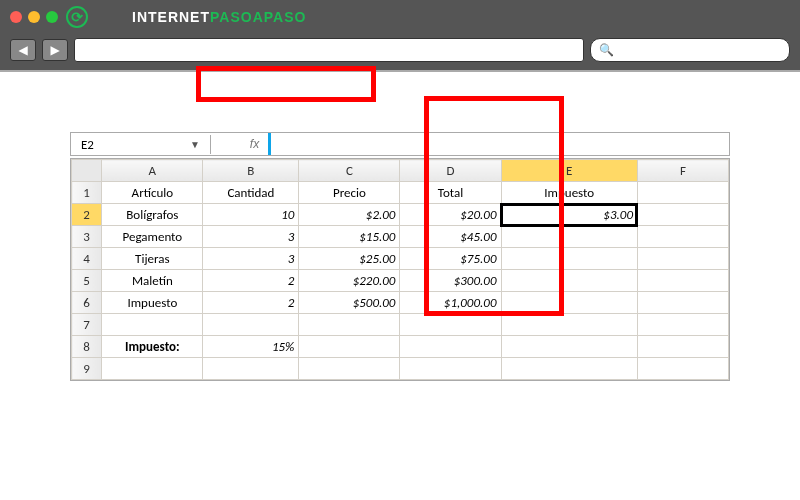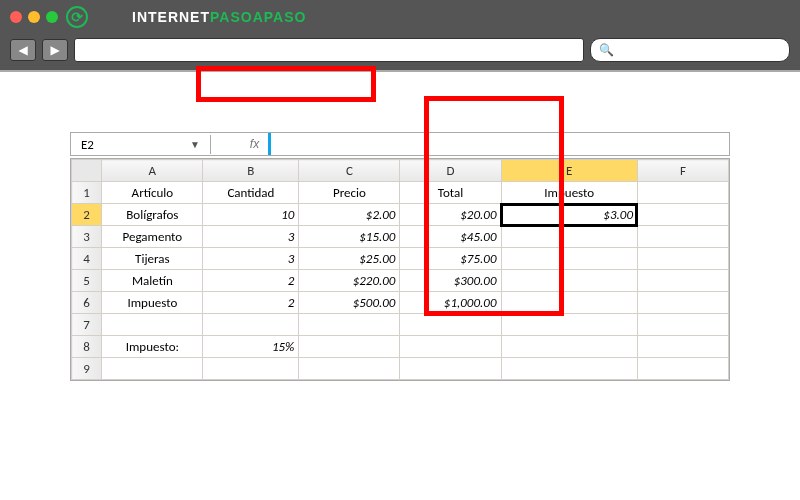--- a/index.html
+++ b/index.html
@@ -37,21 +37,21 @@
 .grid th { background: linear-gradient(#f8f8f8, #e8e8e8); color: #333; font-weight: normal; }
 .grid .row-h { width: 30px; background: linear-gradient(to right, #f8f8f8, #e8e8e8); text-align: center; }
 .grid th.col-h { text-align: center; }
 .grid th.sel-col { background: #ffd966; }
 .grid th.sel-row { background: #ffd966; }
 .grid .corner { background: #e8e8e8; }
 
 .grid td { text-align: center; }
 .grid td.num { text-align: right; font-style: italic; }
 .grid td.hdr { font-weight: normal; text-align: center; }
-.grid td.hdr-l { font-weight: normal; text-align: left; margin-left: 32px; }
+.grid td.hdr-l { font-weight: bold; text-align: left; margin-left: 32px; }
 
 .active-cell { outline: 3px solid #000; outline-offset: -2px; position: relative; }
 
 .red-box1 { position: absolute; border: 5px solid red; pointer-events: none; }
 .red-box2 { position: absolute; border: 5px solid red; pointer-events: none; }
 
 </style>
 </head>
 <body>
 

